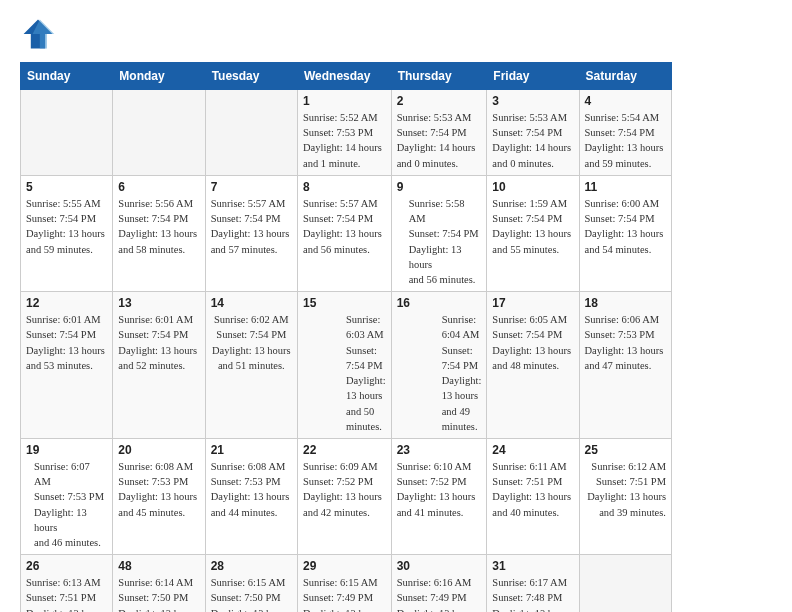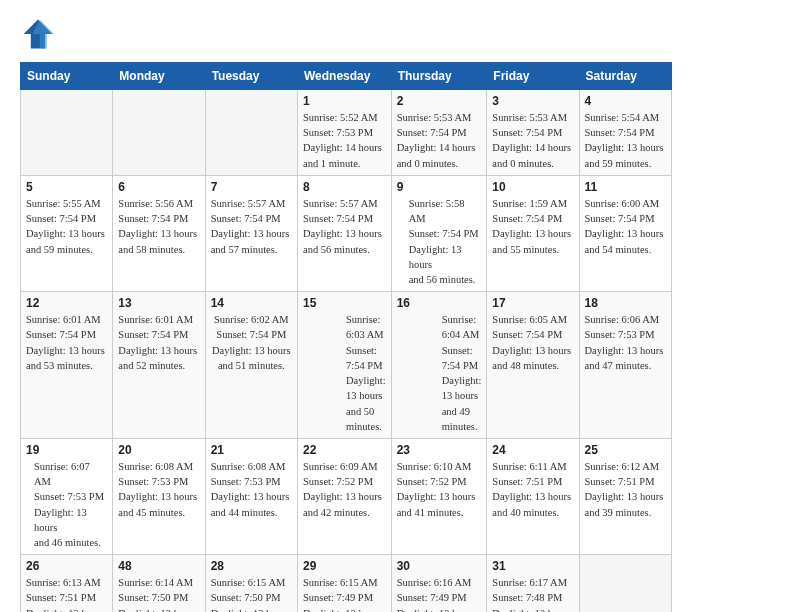--- a/index.html
+++ b/index.html
@@ -313,21 +313,21 @@
           </td>
           <td>
             <div class="day-num">24</div>
             <div class="day-detail" style="white-space: pre-line;">Sunrise: 6:11 AM
 Sunset: 7:51 PM
 Daylight: 13 hours
 and 40 minutes.</div>
           </td>
           <td>
             <div class="day-num">25</div>
-            <div class="day-detail" style="white-space: pre-line;">Sunrise: 6:12 AM
+            <div class="day-detail" style="white-space: pre-line; text-align: right;">Sunrise: 6:12 AM
 Sunset: 7:51 PM
 Daylight: 13 hours
 and 39 minutes.</div>
           </td>
         </tr>
         <tr class="week-row">
           <td>
             <div class="day-num">26</div>
             <div class="day-detail" style="white-space: pre-line;">Sunrise: 6:13 AM
 Sunset: 7:51 PM

